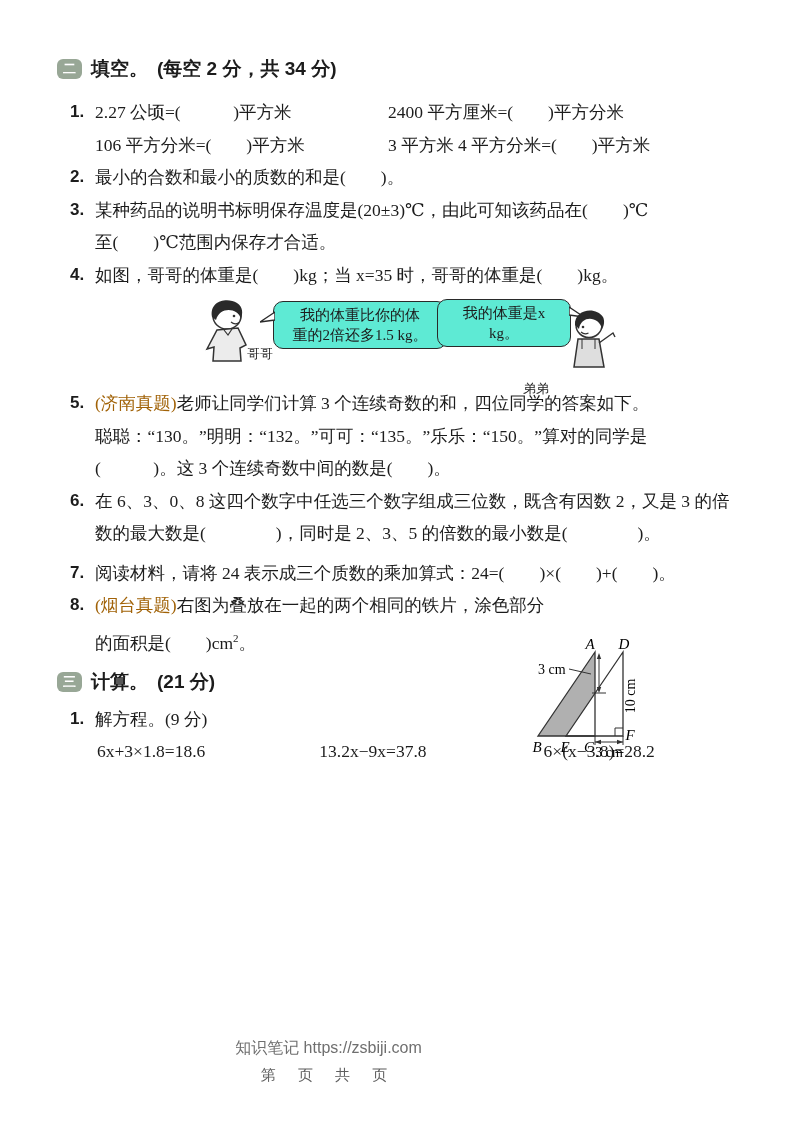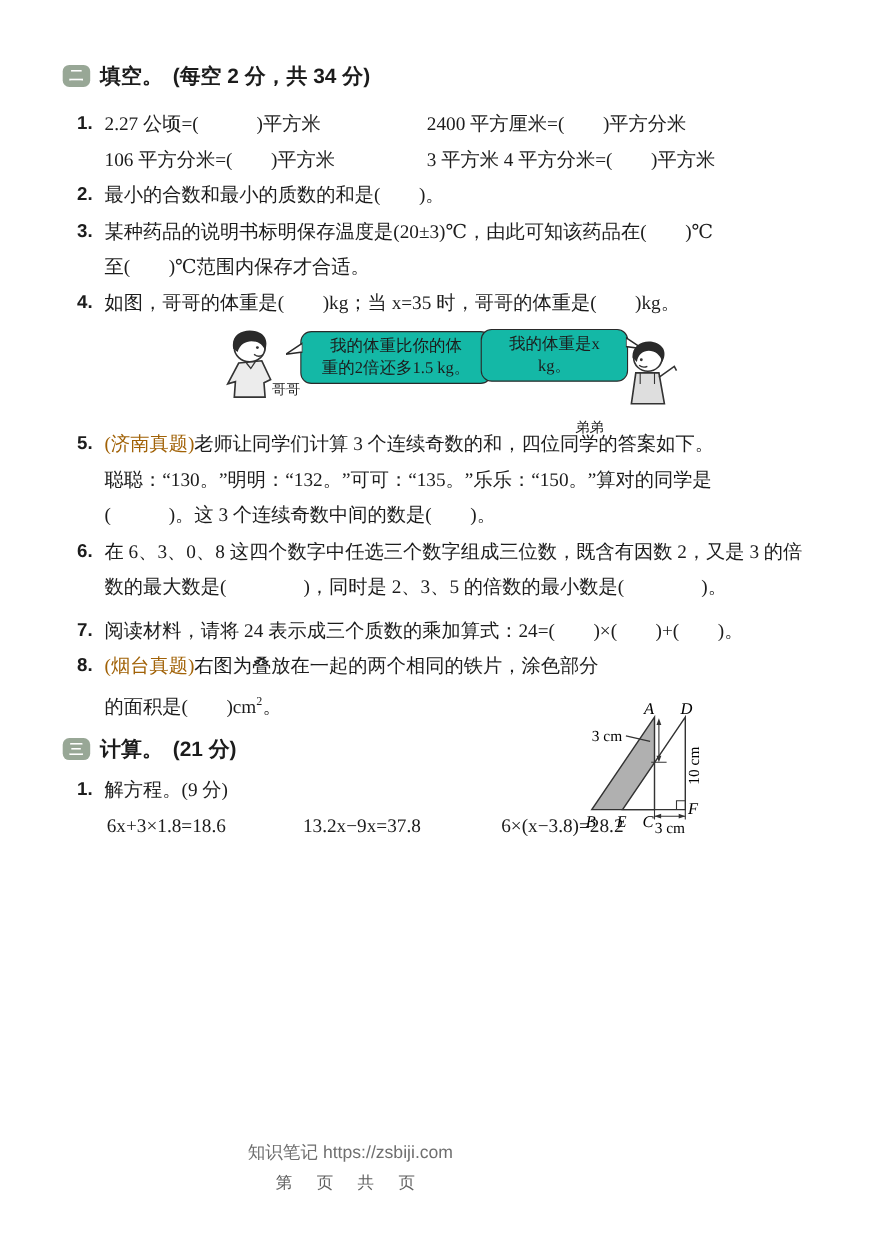--- a/index.html
+++ b/index.html
@@ -22,41 +22,41 @@
   .qnum{position:absolute;left:13px;top:0;
     font-family:"Liberation Sans","DejaVu Sans",sans-serif;
     font-weight:bold;font-size:17px;line-height:32.5px;}
   .tag{color:#a16207;}
   .row2{display:flex;}
   .row2 .c1{width:293px;flex:0 0 auto;}
   
   .fig4{position:relative;height:90px;margin:2px 0 4px 0;}
   .fig4 .kid{position:absolute;}
   .kid-label{position:absolute;font-size:13px;}
-  .bubble{position:absolute;background:#14b8a6;border:1.6px solid #2a2a2a;
+  .bubble{position:absolute;background:#5eead4;border:1.6px solid #2a2a2a;
     border-radius:10px;text-align:center;font-size:15px;line-height:20px;
     padding:3px 8px;}
   .bubble .tail{position:absolute;top:9px;}
   
   .qbox{margin:2px 0 0 38px;border:1.6px dashed #9a9a9a;border-radius:10px;
     padding:6px 15px;font-size:17.5px;line-height:31px;}
   .qbox .indent{text-indent:2em;}
   .below-line{padding-left:38px;font-size:17.5px;line-height:32.5px;margin-top:7px;}
   
   .q8-text{width:530px;}
   sup{font-size:11px;}
   
   .geo{position:absolute;left:531px;top:638px;width:156px;height:122px;}
   
   .sub{position:relative;padding-left:38px;font-size:17.5px;line-height:32.5px;margin-top:8px;}
-  .eqrow{display:flex;padding-left:40px;font-size:17.5px;line-height:33px;}
+  .eqrow{display:flex;padding-left:40px;font-size:17.5px;line-height:33px;gap:44px;}
   .eq1{margin-right:70px;}
   .eq2{margin-right:73px;}
   
-  .footer{position:absolute;left:2px;width:633px;text-align:center;
+  .footer{position:absolute;left:12px;width:633px;text-align:center;
     font-family:"Liberation Sans","DejaVu Sans",sans-serif;color:#6f6f6f;}
   .footer.site{top:1038px;font-size:16px;}
   .footer.page{top:1066px;font-size:15px;letter-spacing:9px;color:#5f5f5f;}
   svg text{font-family:"Liberation Serif","DejaVu Serif",serif;}
   .mt14{margin-top:14px;}
   .mt10{margin-top:10px;}
 </style>
 </head>
 <body>
 

